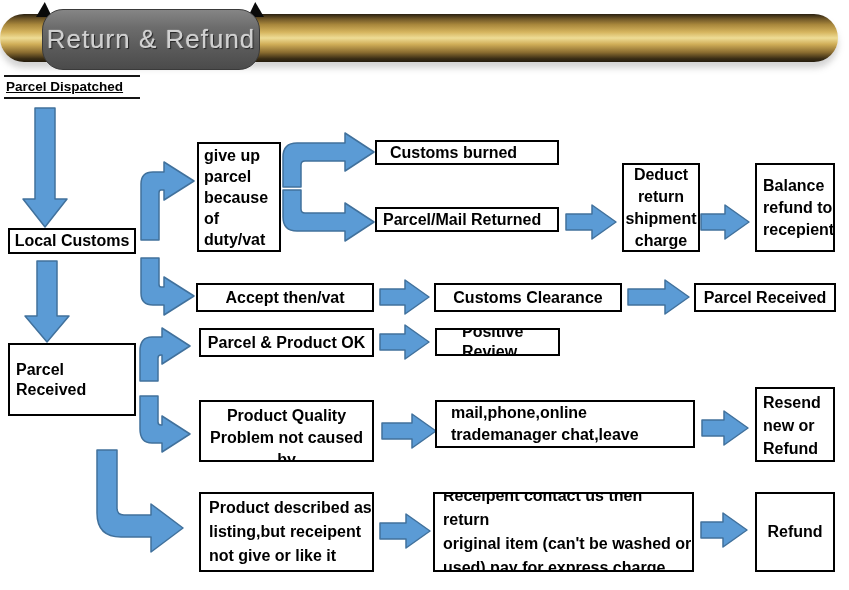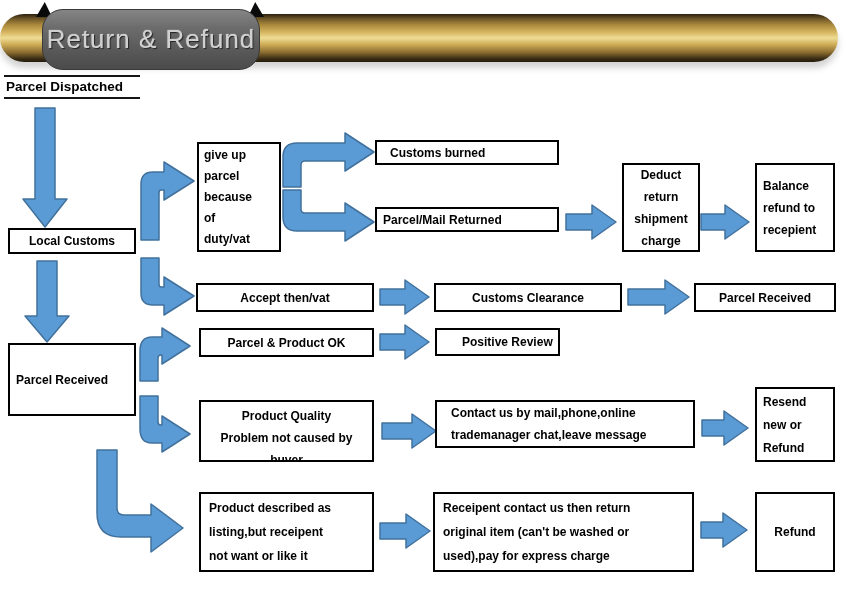--- a/index.html
+++ b/index.html
@@ -23,26 +23,26 @@
     display:flex;align-items:center;justify-content:center;
   }
   .tab-title{
     font-size:26px;font-weight:normal;color:#d0d0d0;letter-spacing:1px;
     text-shadow:1px 1px 1px #222,0 0 1px #efefef;
   }
   
   .start{
     position:absolute;left:4px;top:75px;width:132px;
     border-top:2px solid #151515;border-bottom:2px solid #151515;
-    padding:2px 2px 3px 2px;font-size:13.5px;font-weight:bold;color:#000;
+    padding:2px 2px 3px 2px;font-size:13.5px;font-weight:bold;color:#000;text-decoration:underline;
   }
   
   .box{
     position:absolute;box-sizing:border-box;background:#fff;border:2px solid #000;
-    font-size:12px;font-weight:bold;color:#000;line-height:20px;
+    font-size:16px;font-weight:bold;color:#000;line-height:20px;
     display:flex;align-items:center;white-space:pre-line;overflow:hidden;
   }
   .c{justify-content:center;text-align:center;}
   .l{justify-content:flex-start;text-align:left;}
   .top{align-items:flex-start;}
   .lh21{line-height:21px;} .lh22{line-height:22px;} .lh23{line-height:23px;} .lh24{line-height:24px;}
   
   .arrows{position:absolute;left:0;top:0;z-index:0;}
   .arrows *{fill:#5B9BD5;stroke:#41719C;stroke-width:1.5;stroke-linejoin:round;}
 </style>
@@ -120,21 +120,21 @@
 
   <div class="box l lh22" style="left:435px;top:400px;width:260px;height:48px;padding-left:14px;">Contact us by mail,phone,online
 trademanager chat,leave message</div>
 
   <div class="box l top lh23" style="left:755px;top:387px;width:80px;height:75px;padding:2px 2px 0 6px;">Resend
 new or
 Refund</div>
 
   <div class="box l lh24" style="left:199px;top:492px;width:175px;height:80px;padding-left:8px;">Product described as
 listing,but receipent
-not want or like it</div>
+not give or like it</div>
 
   <div class="box l lh24" style="left:433px;top:492px;width:261px;height:80px;padding-left:8px;">Receipent contact us then return
 original item (can't be washed or
 used),pay for express charge</div>
 
   <div class="box c" style="left:755px;top:492px;width:80px;height:80px;">Refund</div>
 
 </div>
 
 </body></html>

